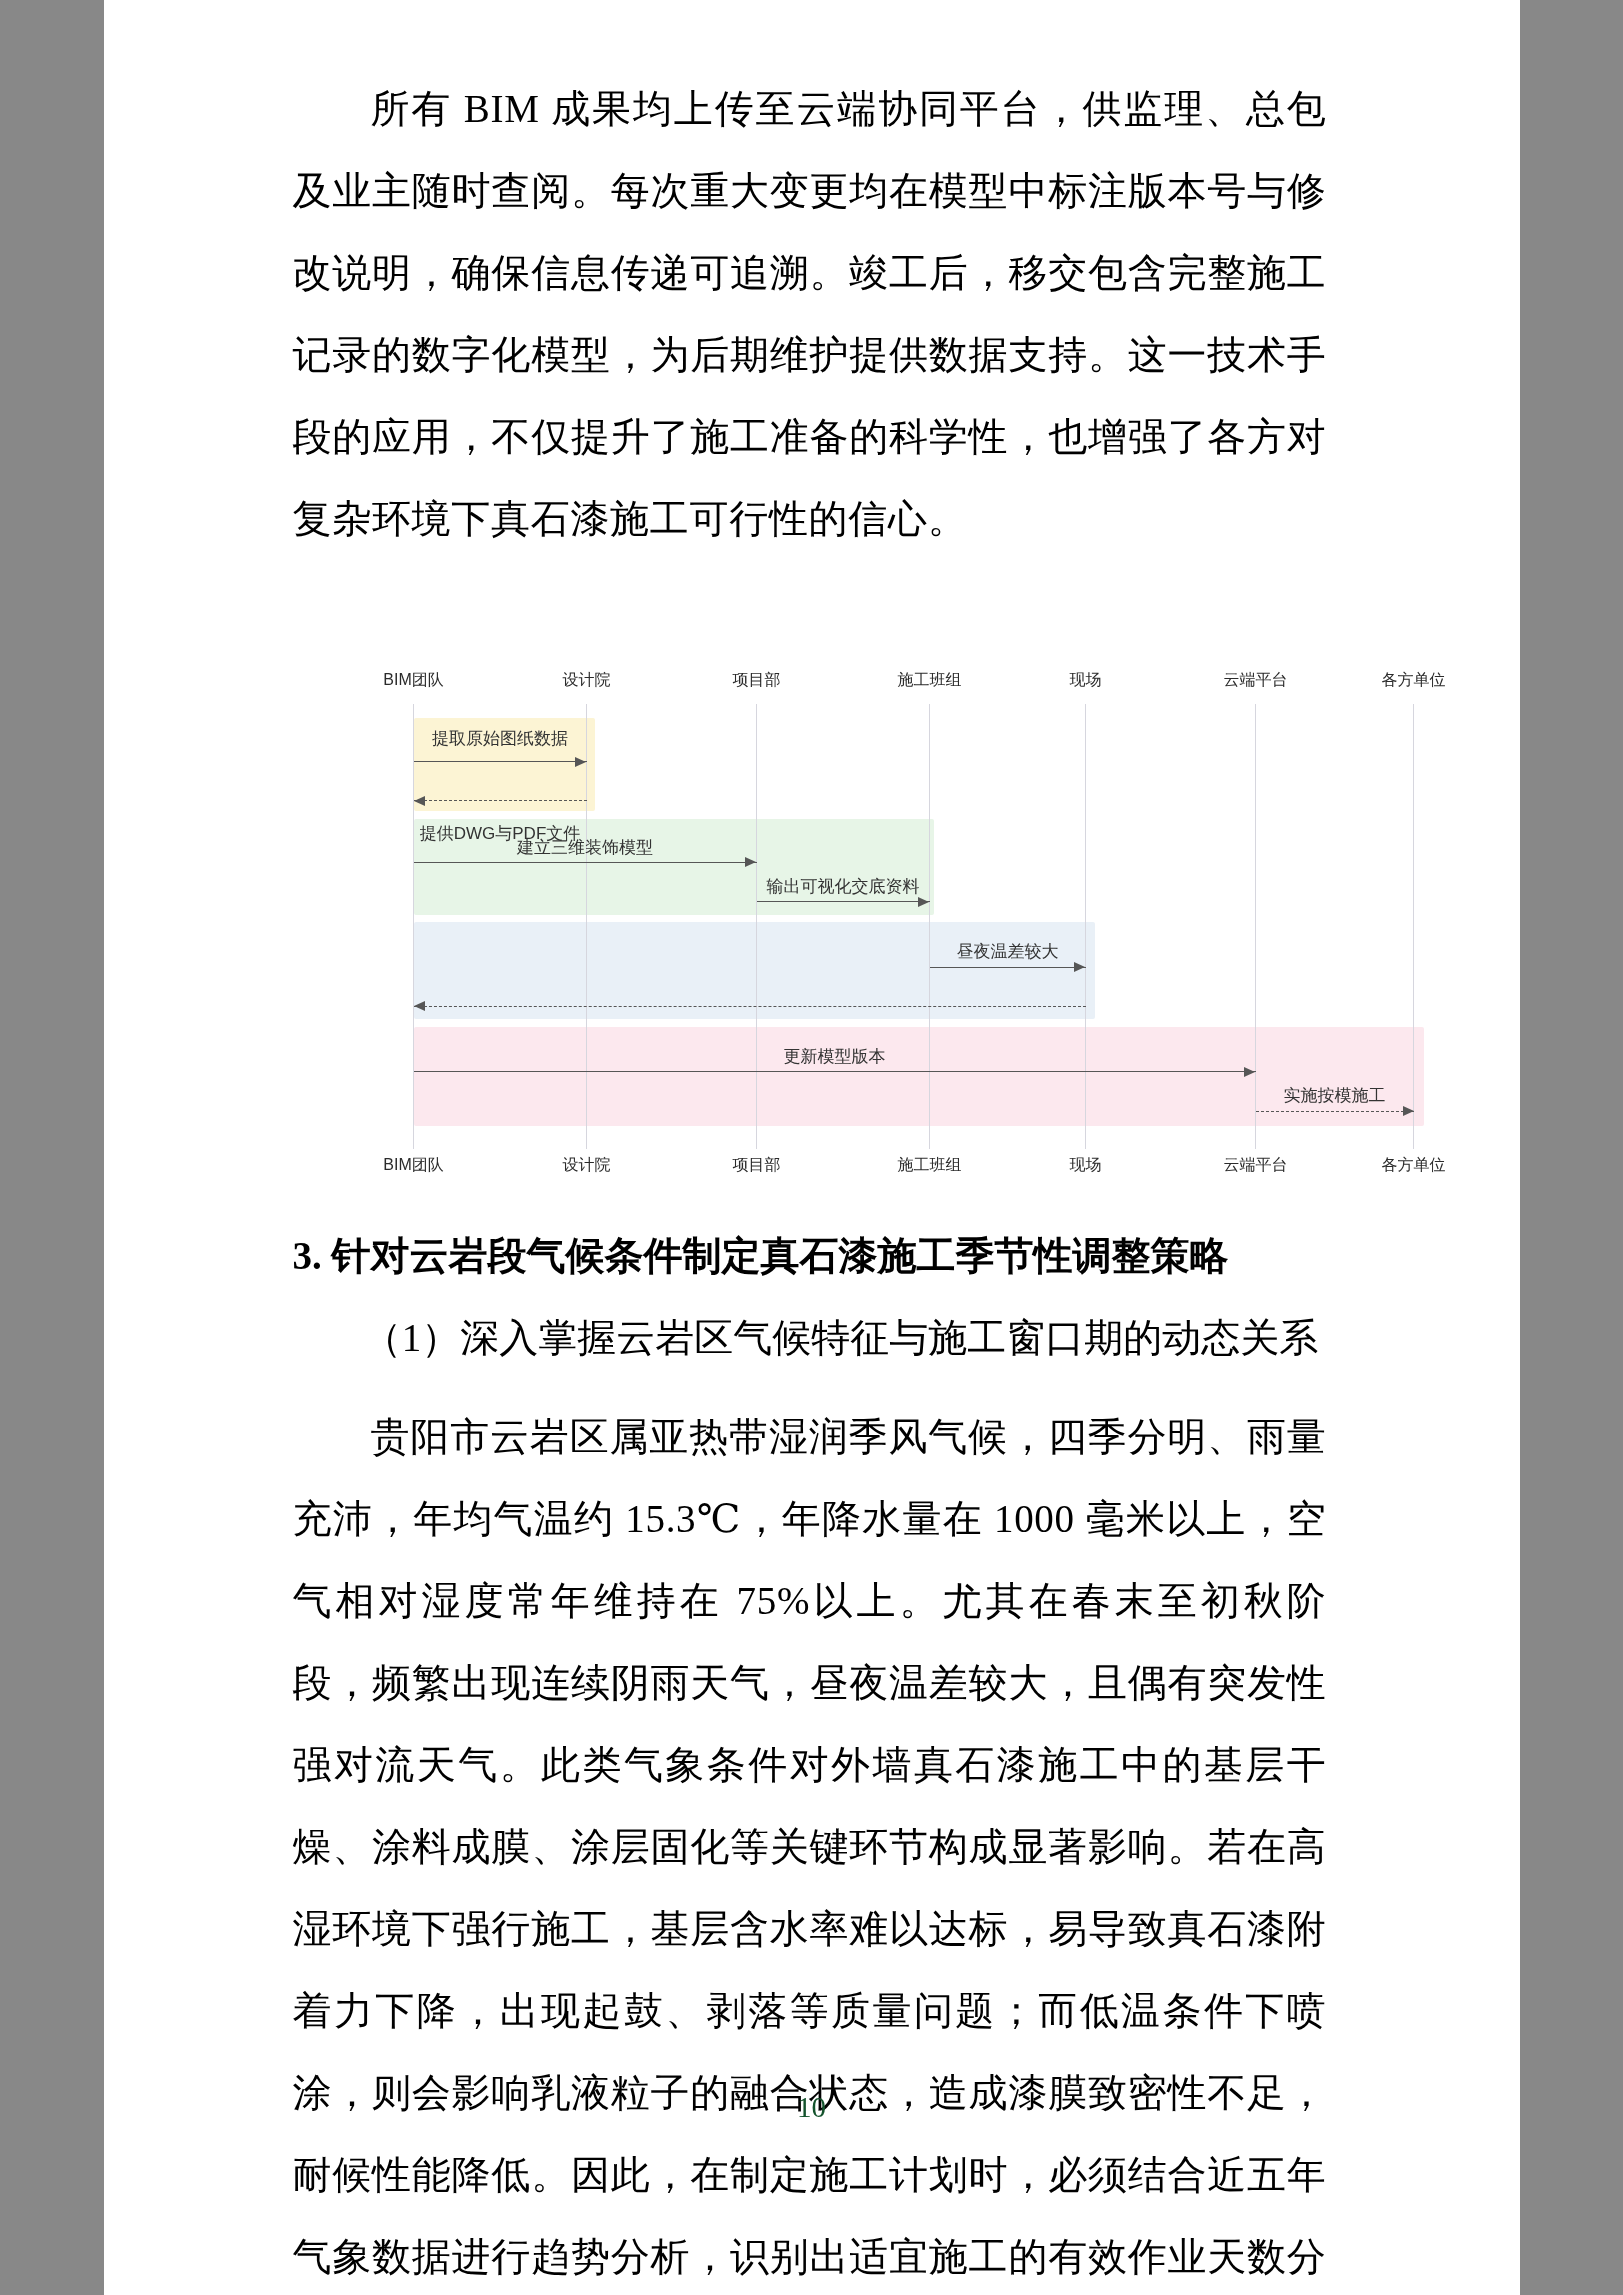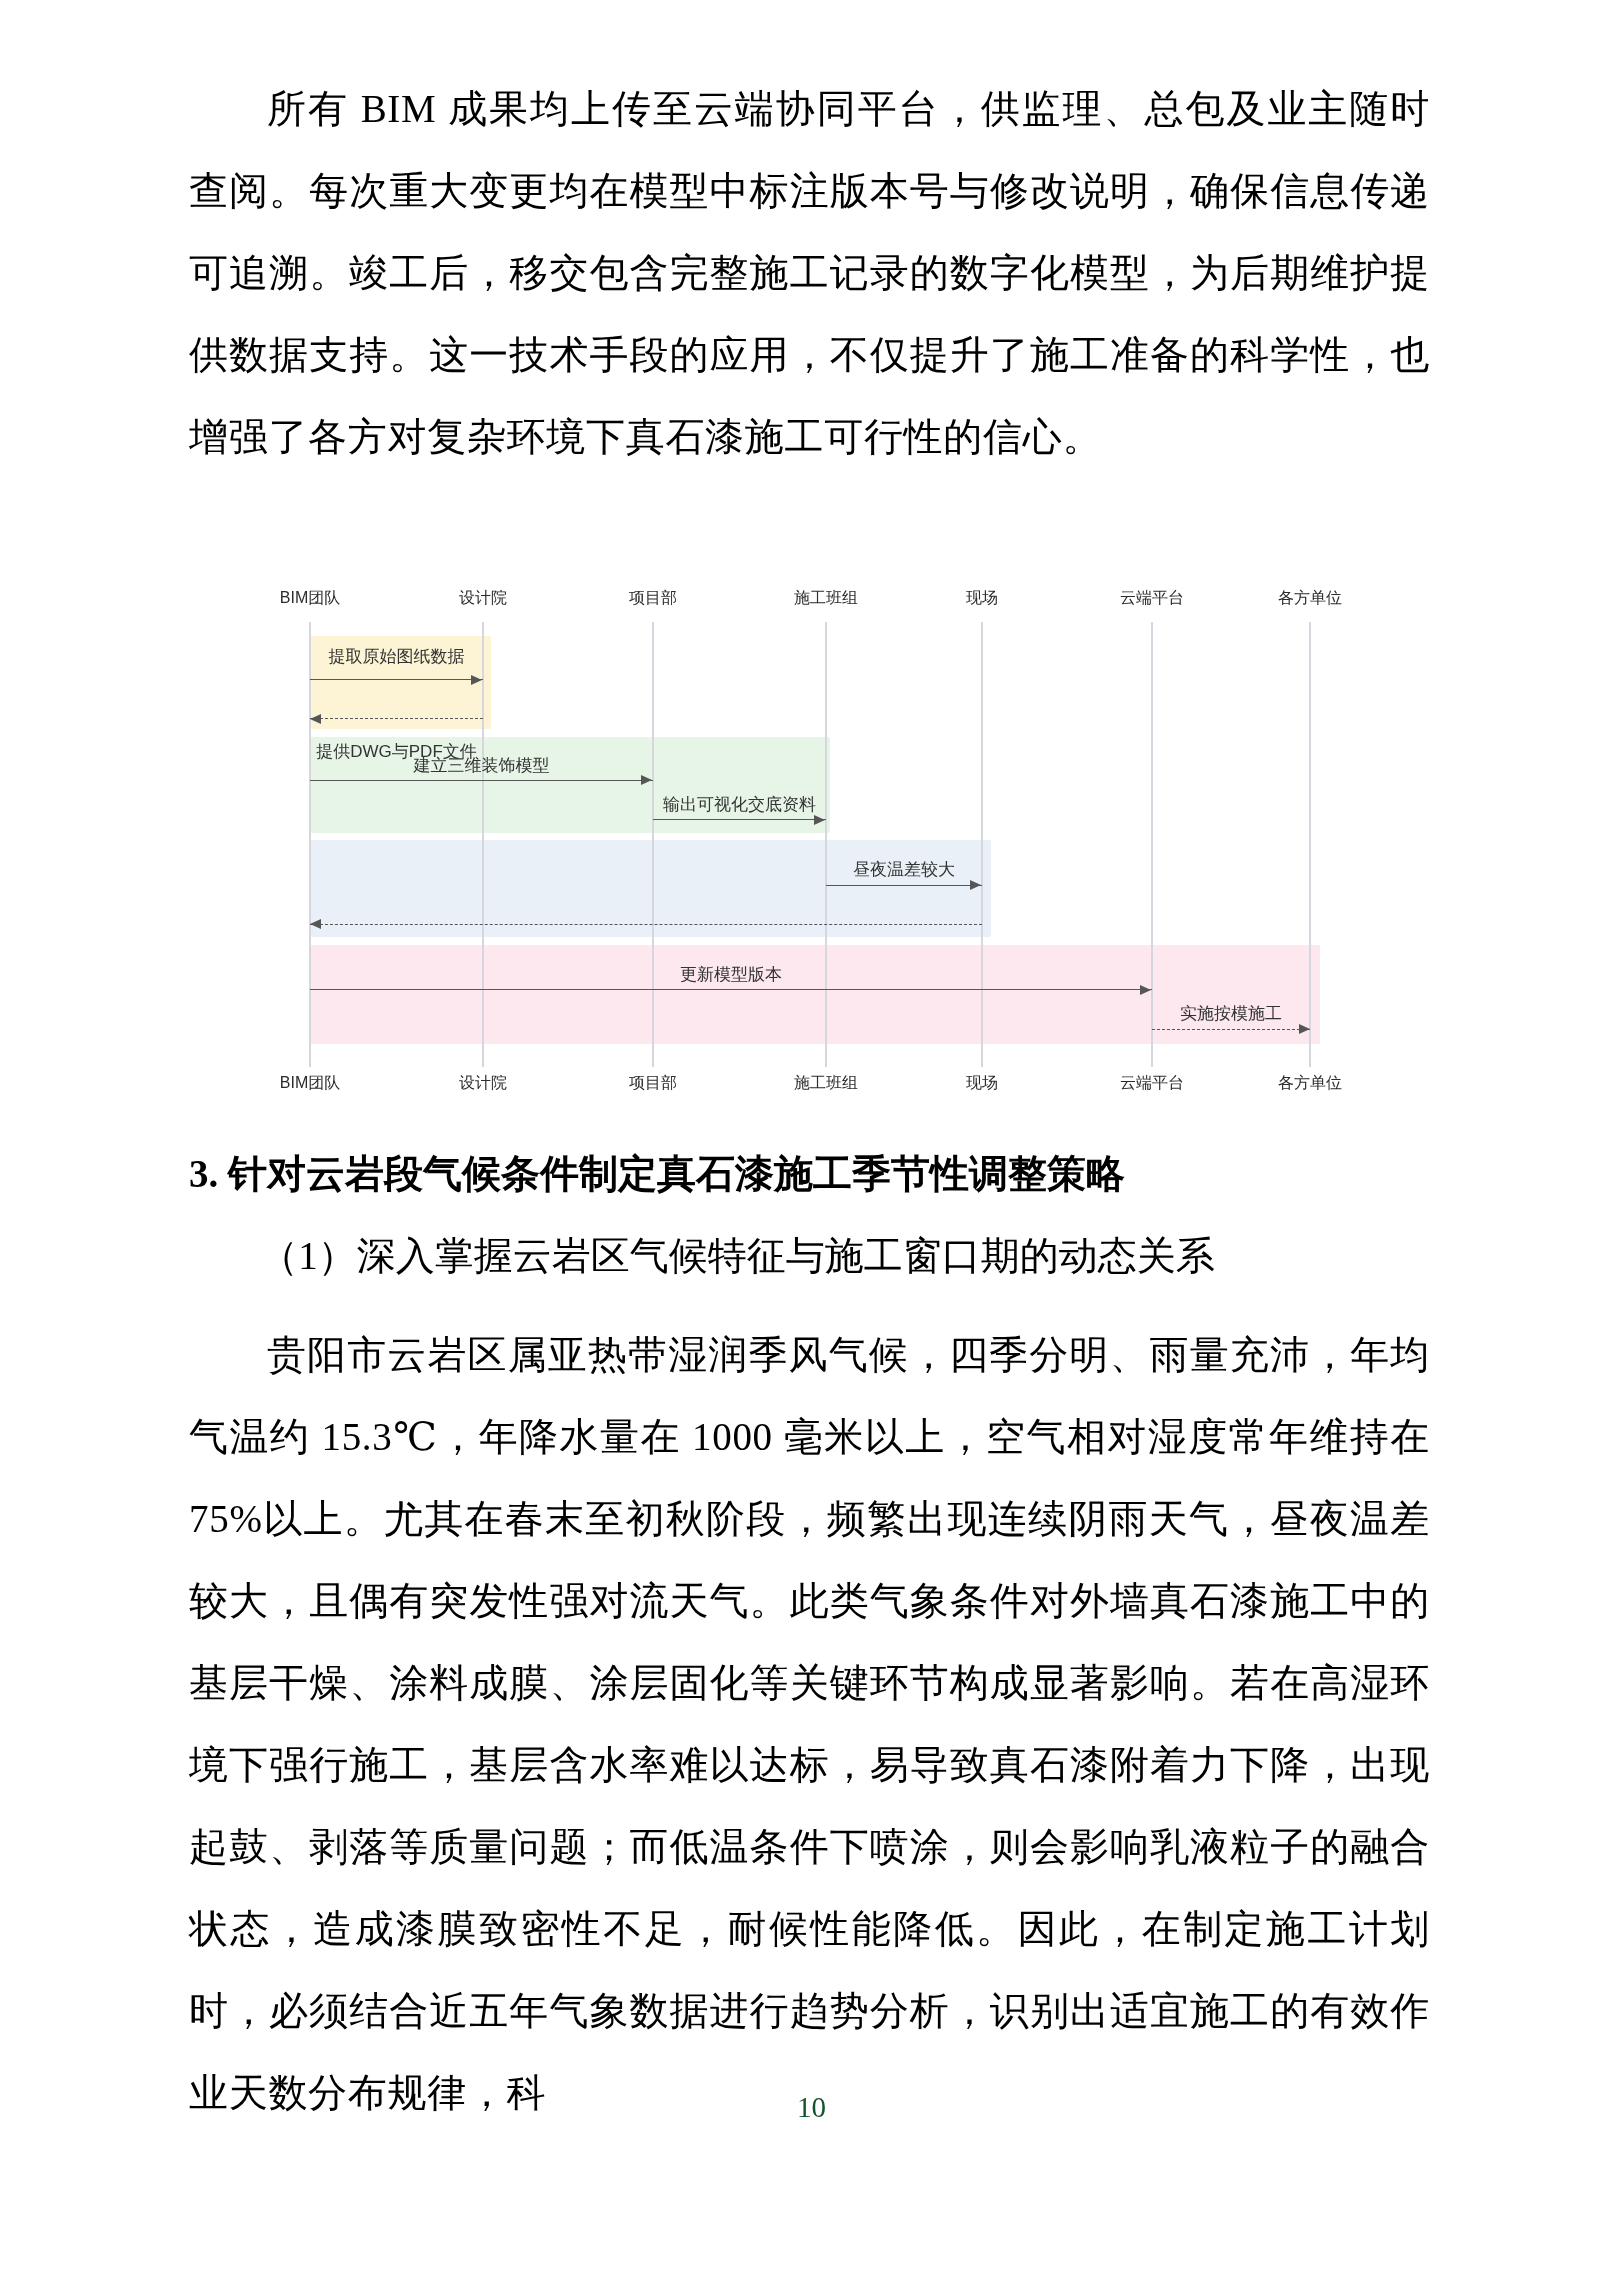--- a/index.html
+++ b/index.html
@@ -1,18 +1,18 @@
 <!DOCTYPE html>
 <html style="font-size:10.5px"><head>
 <meta charset="utf-8">
 <style>
   html,body{margin:0;padding:0;background:#888;}
   .page{
     position:relative;
-    width:1623px;height:2295px;
+    width:1416px;height:2295px;
     background:#ffffff;
     margin:0 auto;
     font-family:"Liberation Serif","DejaVu Serif",serif;
     color:#000;
     overflow:hidden;
     box-sizing:border-box;
     padding:68px 193px 0 189px;
   }
   .para{
     font-size:39px;

